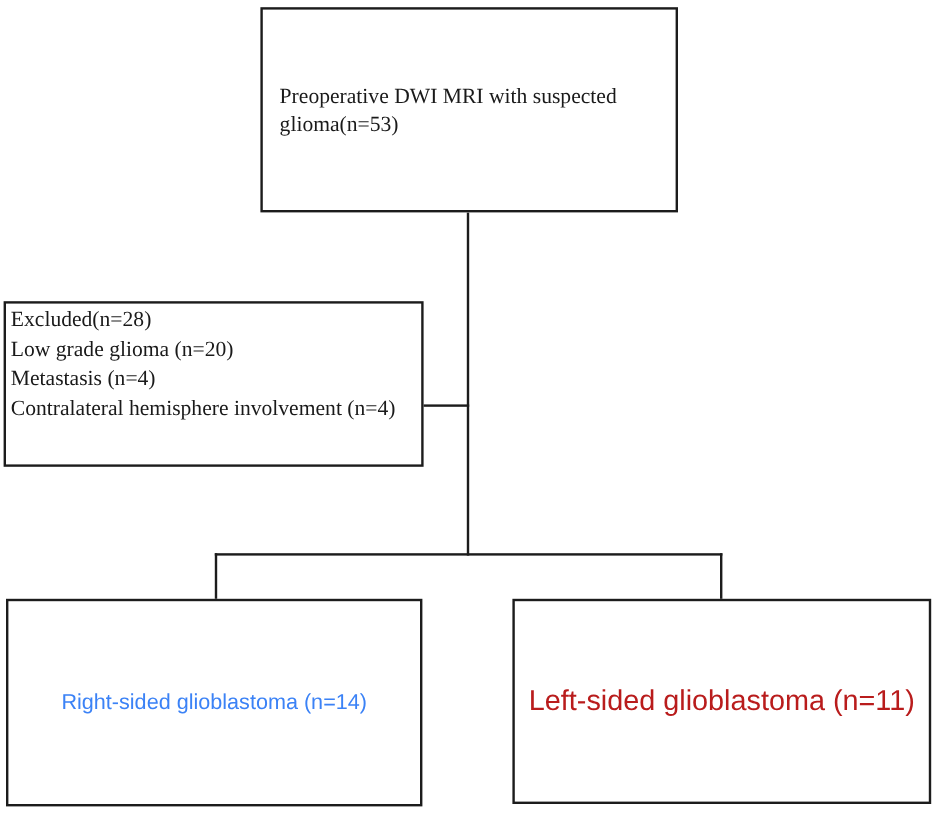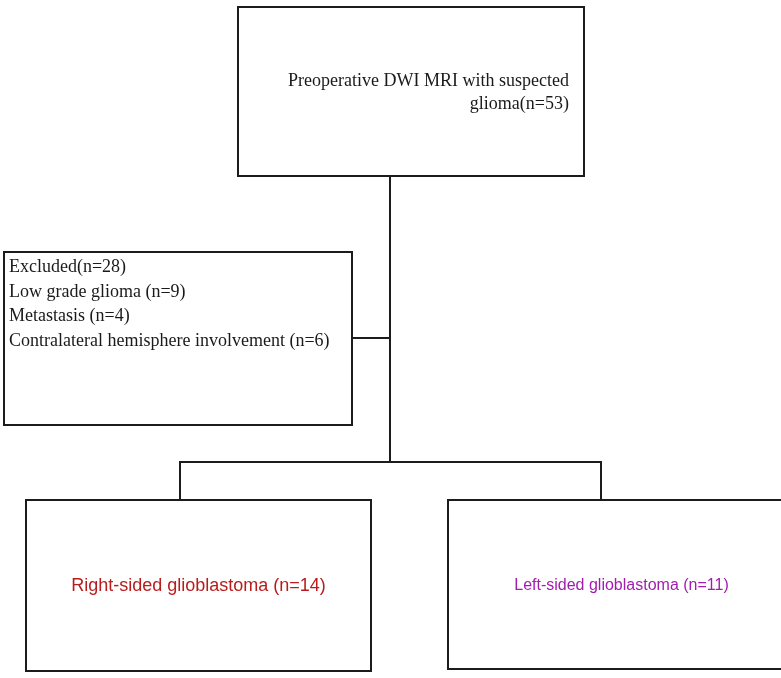--- a/index.html
+++ b/index.html
@@ -19,62 +19,61 @@
   .box {
     position: absolute;
     box-sizing: border-box;
     border: 2px solid #1c1c1c;
     background: #ffffff;
   }
   .centered {
     display: flex;
     align-items: center;
     justify-content: center;
-    text-align: right;
-    margin-left: 20px;
+    text-align: left;
   }
   #top-box {
     left: 217px;
     top: 6px;
     width: 348px;
     height: 171px;
     font-size: 18px;
     line-height: 23px;
   }
   #top-box .wrap-limit {
     display: inline-block;
     max-width: 316px;
   }
   #excluded-box {
     left: 3px;
     top: 251px;
     width: 350px;
-    height: 175px;
+    height: 138px;
     padding: 1px 3px 0 4px;
     font-size: 18px;
     line-height: 24.5px;
     text-align: left;
   }
   #bottom-left-box {
     left: 5px;
     top: 499px;
     width: 347px;
     height: 173px;
     font-family: "Liberation Sans", sans-serif;
     font-size: 18px;
-    color: #b91c1c;
+    color: #3b82f6;
   }
   #bottom-right-box {
     left: 427px;
     top: 499px;
     width: 349px;
     height: 171px;
     font-family: "Liberation Sans", sans-serif;
-    font-size: 16px;
-    color: #a21caf;
+    font-size: 24px;
+    color: #b91c1c;
   }
   .line {
     position: absolute;
     background: #1c1c1c;
   }
   #connector-vertical-main {
     left: 389px;
     top: 177px;
     width: 2px;
     height: 286px;
@@ -117,23 +116,23 @@
   <div class="line" id="connector-horizontal-branch"></div>
   <div class="line" id="connector-vertical-left"></div>
   <div class="line" id="connector-vertical-right"></div>
 
   <div class="box centered" id="top-box">
     <span class="wrap-limit">Preoperative DWI MRI with suspected glioma(n=53)</span>
   </div>
 
   <div class="box" id="excluded-box">
     <div class="excluded-line">Excluded(n=28)</div>
-    <div class="excluded-line">Low grade glioma (n=9)</div>
+    <div class="excluded-line">Low grade glioma (n=20)</div>
     <div class="excluded-line">Metastasis (n=4)</div>
-    <div class="excluded-line">Contralateral hemisphere involvement (n=6)</div>
+    <div class="excluded-line">Contralateral hemisphere involvement (n=4)</div>
   </div>
 
   <div class="box centered" id="bottom-left-box">
     <span>Right-sided glioblastoma (n=14)</span>
   </div>
 
   <div class="box centered" id="bottom-right-box">
     <span>Left-sided glioblastoma (n=11)</span>
   </div>
 

